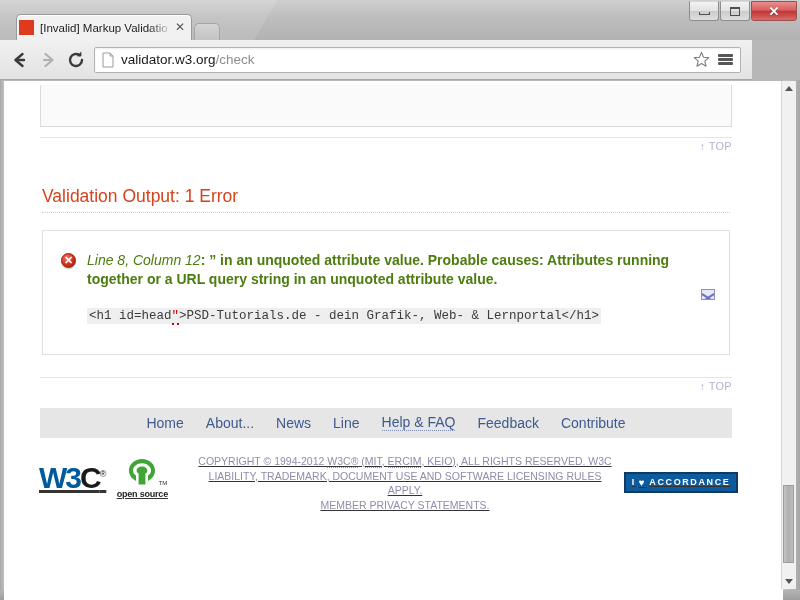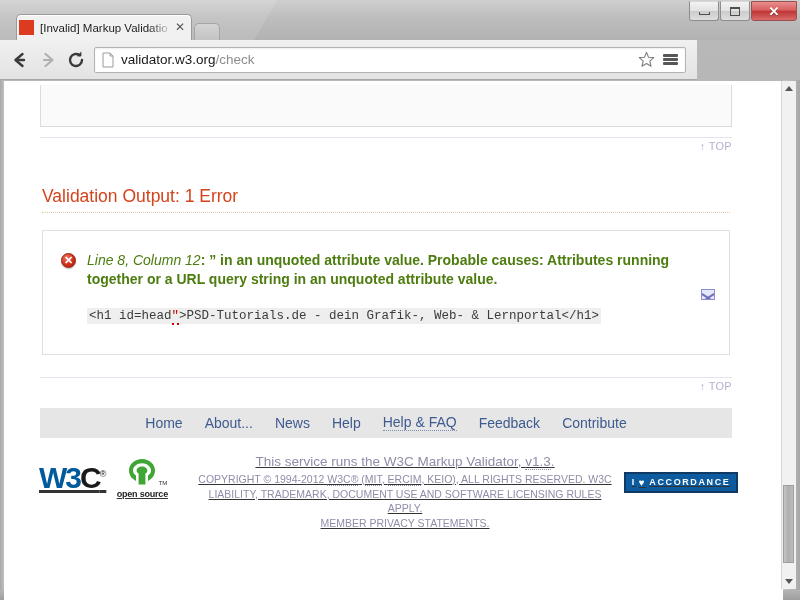--- a/index.html
+++ b/index.html
@@ -126,21 +126,21 @@
     border: 1px solid #a6a6a6;
     border-bottom: none;
     border-radius: 5px 5px 0 0;
     box-sizing: border-box;
   }
 
   
   #toolbar {
     position: absolute;
     left: 0; top: 40px;
-    width: 697px; height: 40px;
+    width: 752px; height: 40px;
     background: linear-gradient(to bottom, #f0f0f0 0%, #e3e3e3 100%);
     border-bottom: 1px solid #a6a6a6;
     box-sizing: border-box;
     display: flex;
     align-items: center;
     padding: 0 6px;
   }
   .navbtn {
     width: 28px; height: 28px;
     display: flex; align-items: center; justify-content: center;
@@ -544,21 +544,21 @@
       <div class="top-rule" style="margin-top:22px;"></div>
       <div class="top-link">
         <span class="arrow">↑</span>
         <span>TOP</span>
       </div>
 
       <div id="footer-nav">
         <a>Home</a>
         <a>About...</a>
         <a>News</a>
-        <a>Help</a>
+        <a>Line</a>
         <a class="dotted">Help &amp; FAQ</a>
         <a>Feedback</a>
         <a>Contribute</a>
       </div>
 
       <div id="footer-body">
 
         <div id="logo-col">
           <div id="w3c-logo"><span class="w3">W3</span><span class="c">C</span><span class="reg">®</span></div>
 
@@ -566,21 +566,20 @@
             <svg id="osi-key" width="30" height="27" viewBox="0 0 30 27">
               <path d="M15 1 C7.8 1 2 6.2 2 12.6 C2 17.2 4.8 21.1 9 23 L9 17.6 C7.2 16.4 6 14.6 6 12.5 C6 8.6 10 5.2 15 5.2 C20 5.2 24 8.6 24 12.5 C24 14.6 22.8 16.4 21 17.6 L21 23 C25.2 21.1 28 17.2 28 12.6 C28 6.2 22.2 1 15 1 Z" fill="#3fa535"></path>
               <path d="M11.6 26.4 L18.4 26.4 L18.4 15.6 C19.6 14.9 20.4 13.8 20.4 12.4 C20.4 10.1 17.9 8.4 15 8.4 C12.1 8.4 9.6 10.1 9.6 12.4 C9.6 13.8 10.4 14.9 11.6 15.6 Z" fill="#3fa535"></path>
             </svg>
             <div id="osi-text">open source</div>
             <div id="osi-tm">TM</div>
           </div>
         </div>
 
         <div id="copyright-col">
-          <div id="copy-line1"><span>This service runs the W3C Markup Validator, </span><span class="vlink">v1.3</span><span>.</span></div>
 
           <div class="copy-small"><span>COPYRIGHT © 1994-2012 </span><span class="u">W3C®</span><span> (</span><span class="u">MIT</span><span>, </span><span class="u">ERCIM</span><span>, </span><span>KEIO</span><span>), ALL RIGHTS RESERVED. W3C</span></div>
 
           <div class="copy-small">LIABILITY, TRADEMARK, DOCUMENT USE AND SOFTWARE LICENSING RULES APPLY.</div>
           <div class="copy-small">MEMBER PRIVACY STATEMENTS.</div>
         </div>
 
         <div id="badge-col">
           <div id="validator-badge">
             <span>I</span>

